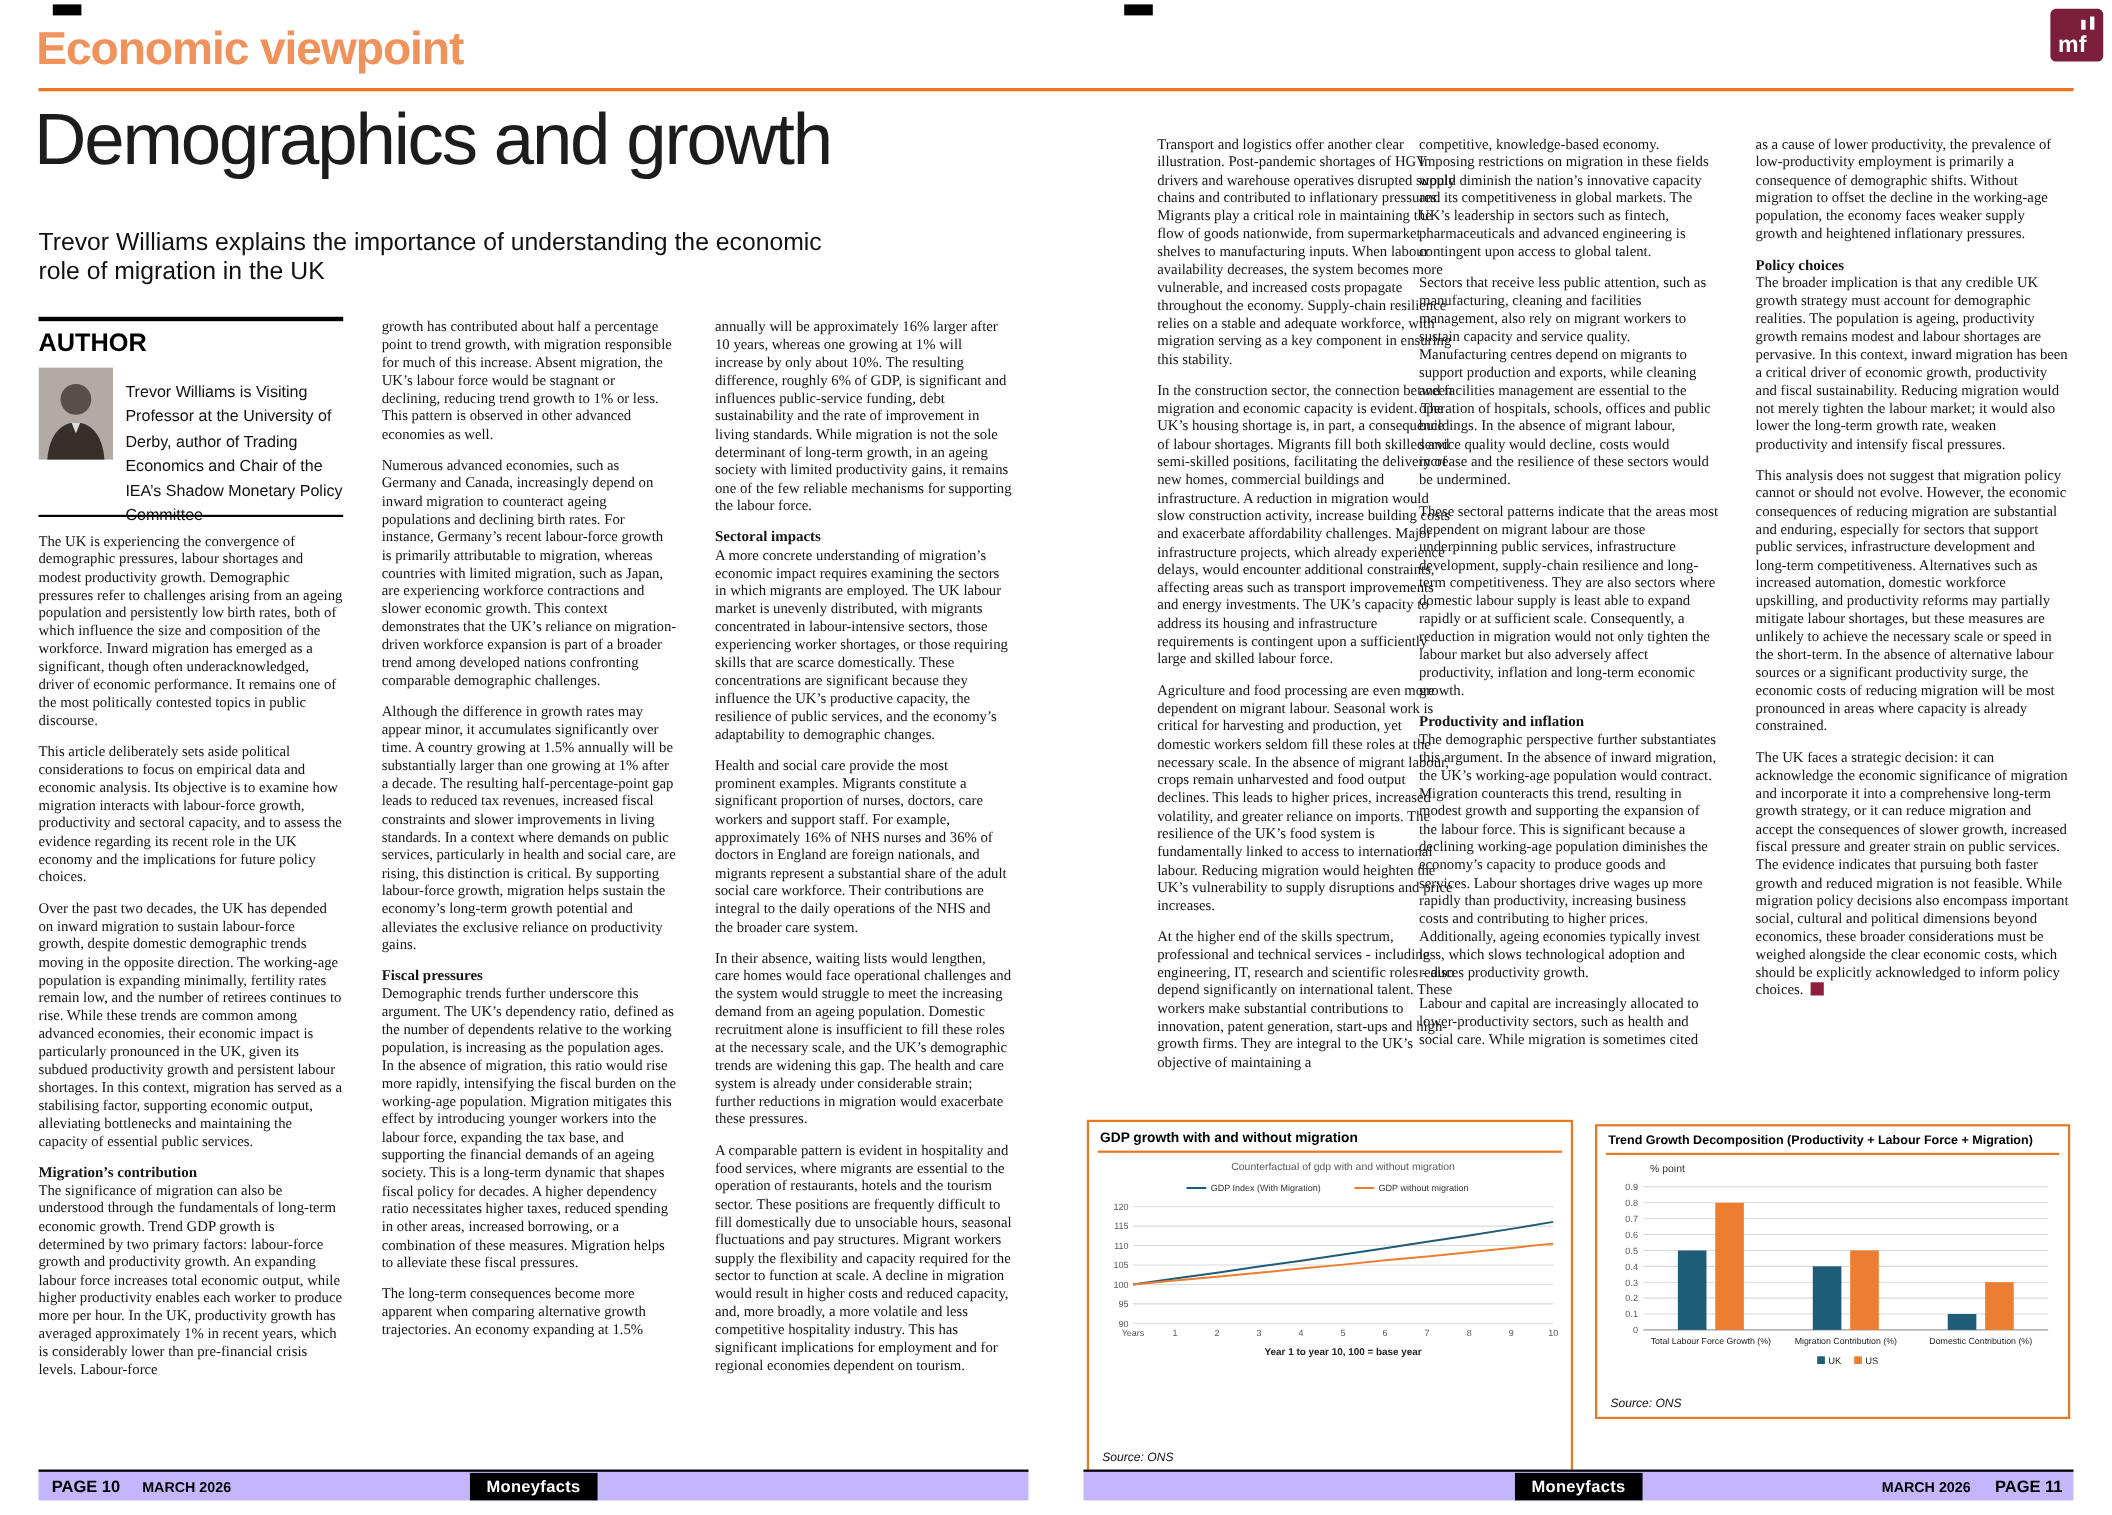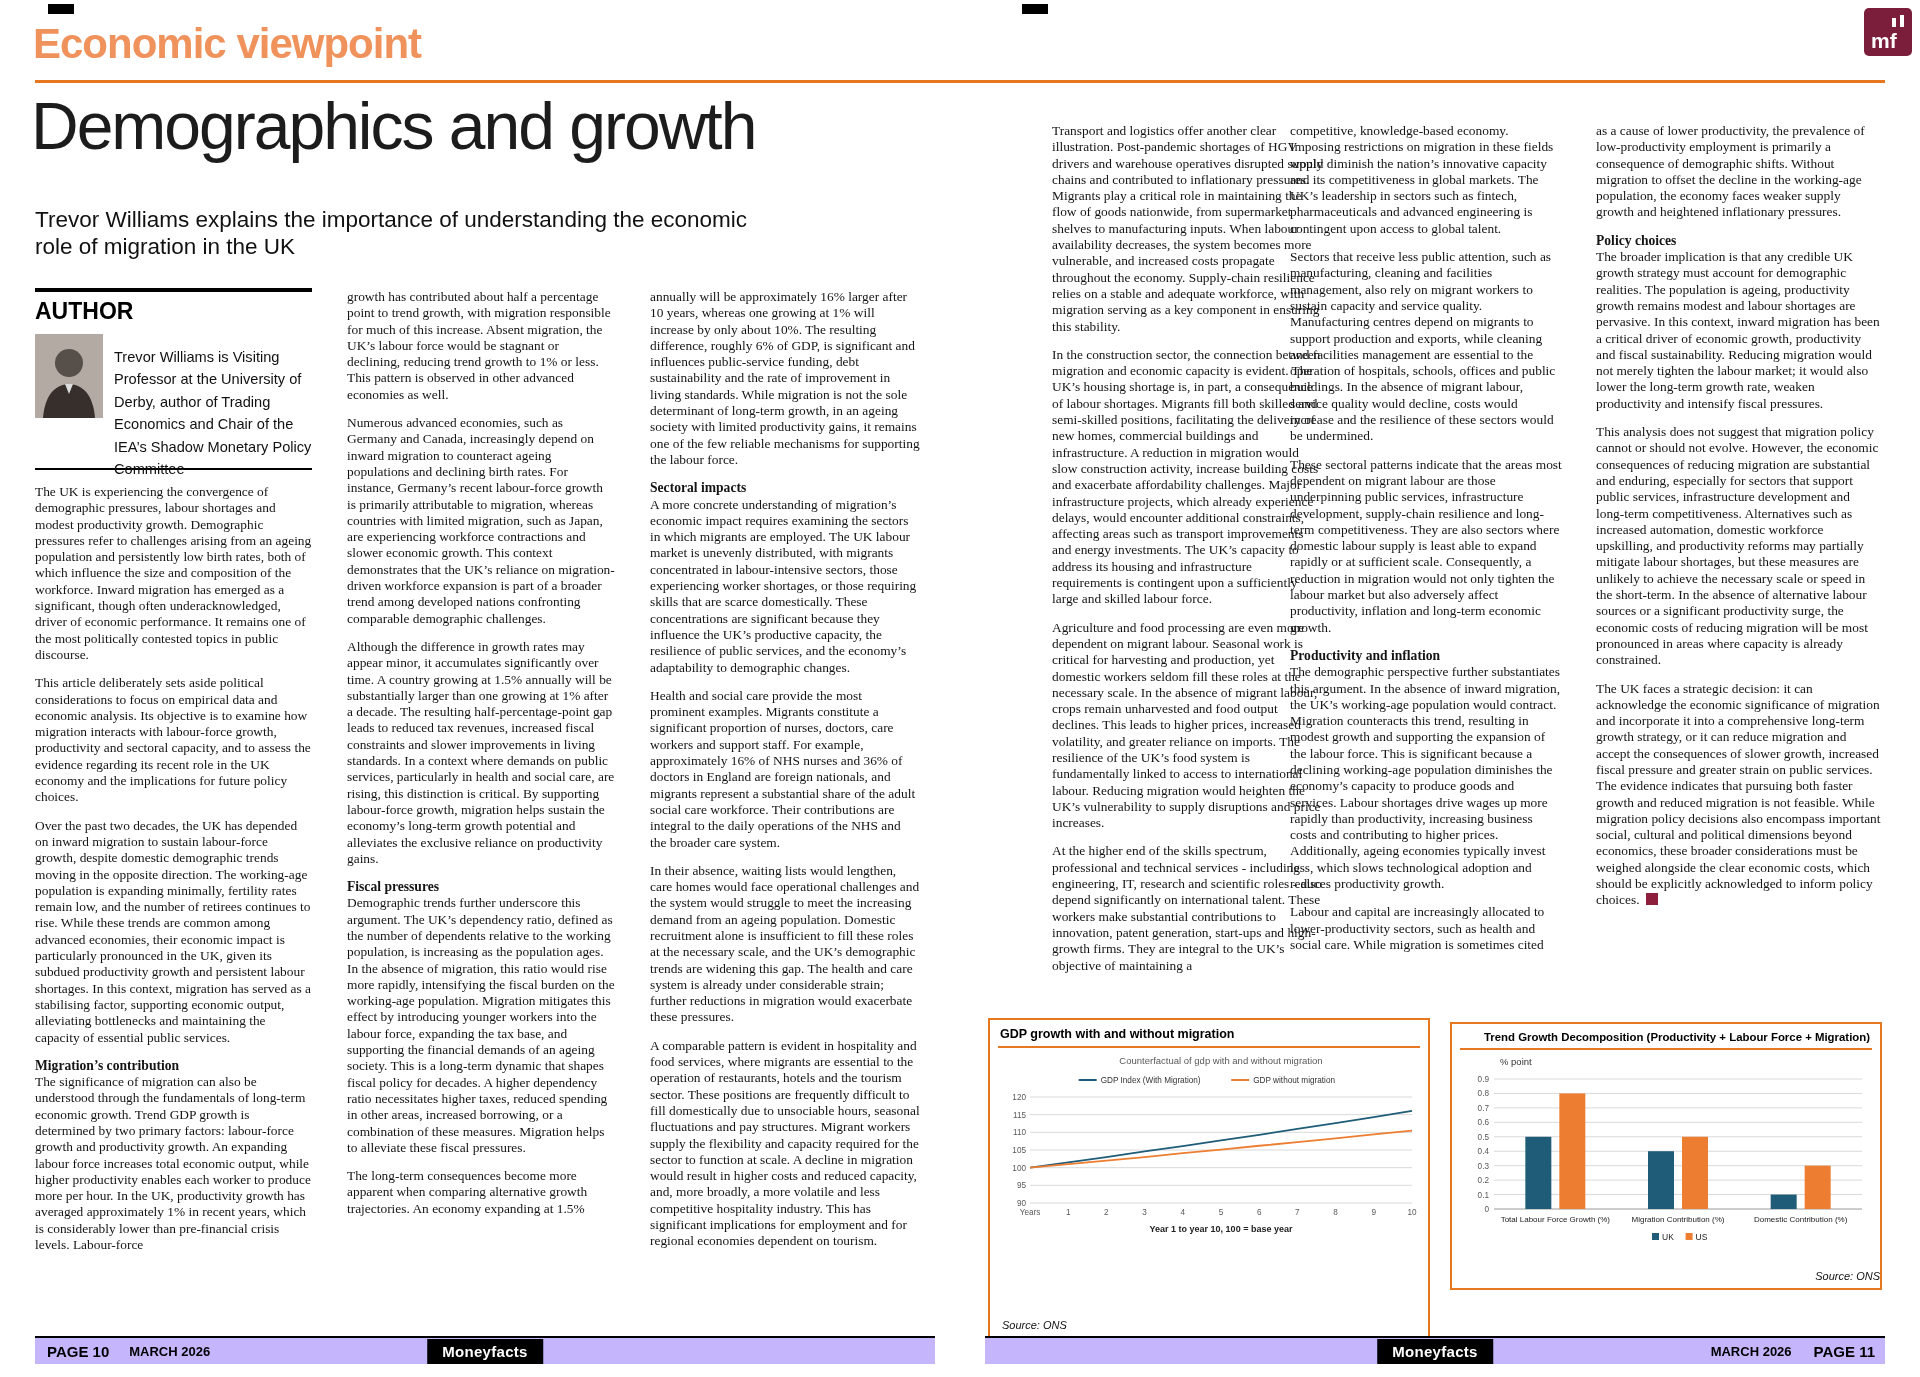--- a/index.html
+++ b/index.html
@@ -37,21 +37,21 @@
   #col3{left:650px;top:289px;width:270px;height:1041px;}
   #col4{left:1020px;top:123px;width:272px;height:892px;margin-left:32px;}
   #col5{left:1290px;top:123px;width:272px;height:892px;}
   #col6{left:1596px;top:123px;width:285px;height:892px;}
   .endmark{display:inline-block;width:12px;height:12px;background:#8e1f3c;margin-left:6px;
            vertical-align:-1px;}
   
   .chart-box{position:absolute;border:2px solid #e87722;background:#fff;box-sizing:border-box;
              display:flex;flex-direction:column;}
   #chart1{left:988px;top:1018px;width:442px;height:321px;}
-  #chart2{left:1450px;top:1022px;width:432px;height:268px;text-align:right;}
+  #chart2{left:1450px;top:1022px;width:432px;height:268px;}
   .chart-header{font-weight:bold;font-size:12.5px;color:#000;margin:0 8px;
                 padding:7px 2px 5px;border-bottom:2px solid #e87722;white-space:nowrap;overflow:hidden;}
   #chart2 .chart-header{font-size:11.4px;}
   .chart-box svg{display:block;margin:3px auto 0;}
   .chart-source{font-style:italic;font-size:11px;color:#111;margin:auto 0 6px 12px;}
   
   .footer{position:absolute;top:1336px;height:28px;width:900px;background:#c4b5fd;
           border-top:2px solid #000;box-sizing:border-box;display:flex;align-items:center;}
   #footer-left{left:35px;}
   #footer-right{left:985px;}

